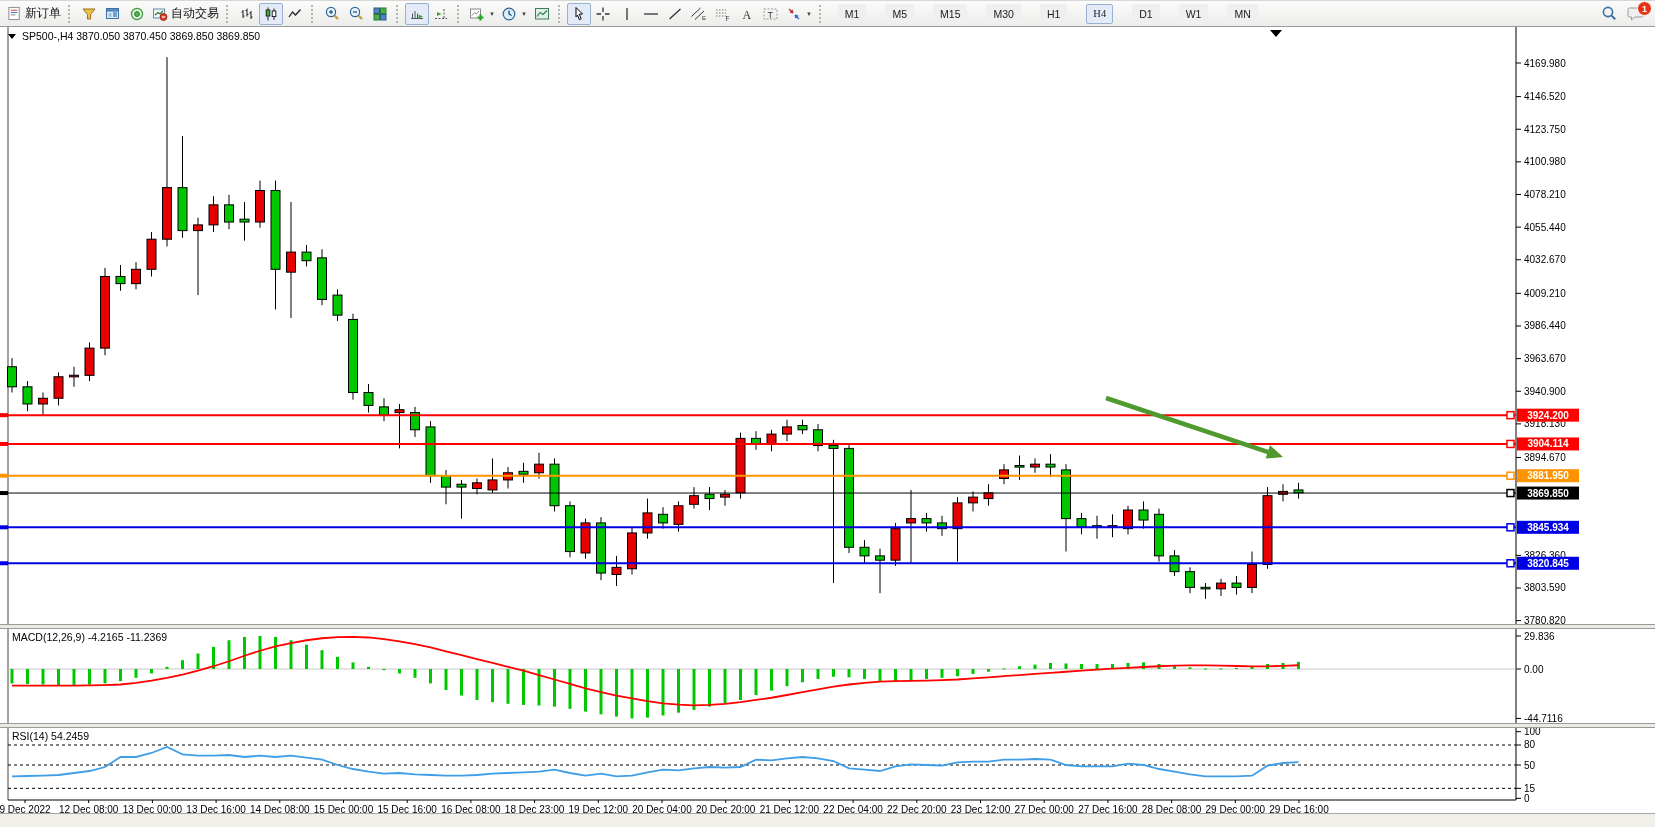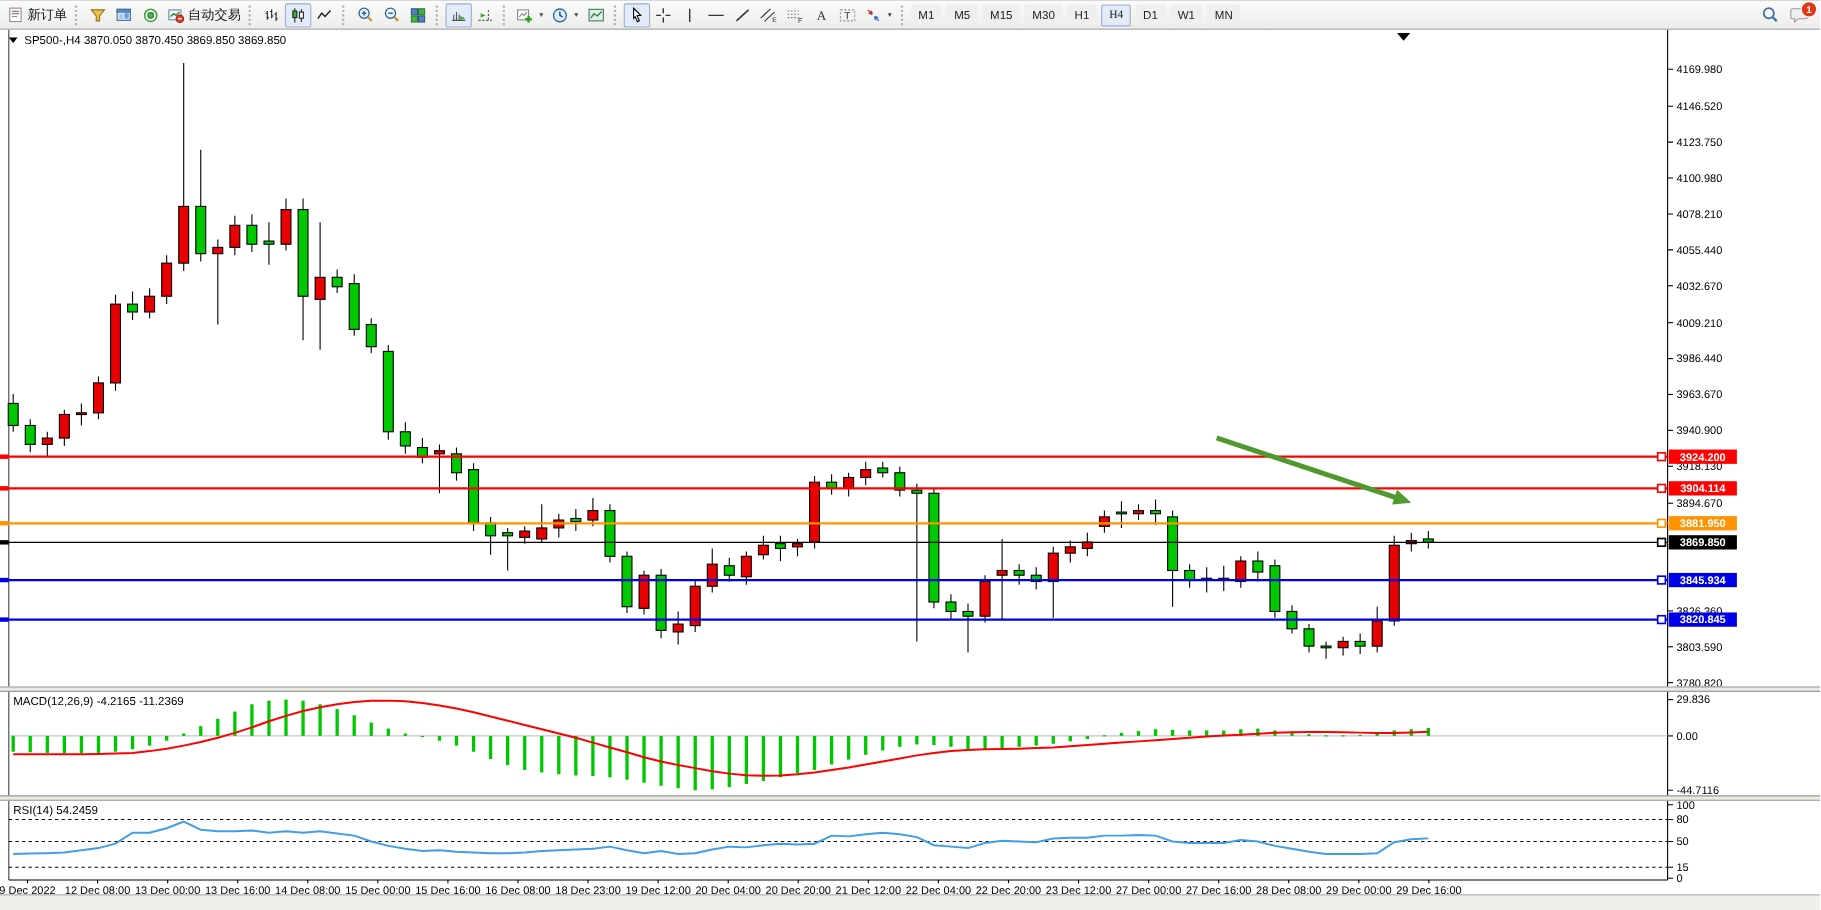--- a/index.html
+++ b/index.html
@@ -201,21 +201,21 @@
         </svg>
     </button>
     <button class="btn">
       <svg width="16" height="16" viewBox="0 0 16 16">
           <path d="M3 3l4 4M7 7l-1 -3.2M7 7l-3.2 -1" stroke="#b33" fill="none" stroke-width="1.2"></path>
           <path d="M13 13l-4 -4M9 9l1 3.2M9 9l3.2 1" stroke="#36c" fill="none" stroke-width="1.2"></path>
         </svg>
       <span class="caret">▼</span>
     </button>
     <div class="grip"></div>
-    <div id="tfGroup" style="display:flex;align-items:center;gap:4px;">
+    <div id="tfGroup" style="display:flex;align-items:center;gap:19px;margin-left:10px;">
         <button class="tfbtn">M1</button>
         <button class="tfbtn">M5</button>
         <button class="tfbtn">M15</button>
         <button class="tfbtn">M30</button>
         <button class="tfbtn">H1</button>
         <button class="tfbtn pressed">H4</button>
         <button class="tfbtn">D1</button>
         <button class="tfbtn">W1</button>
         <button class="tfbtn">MN</button>
       </div>

